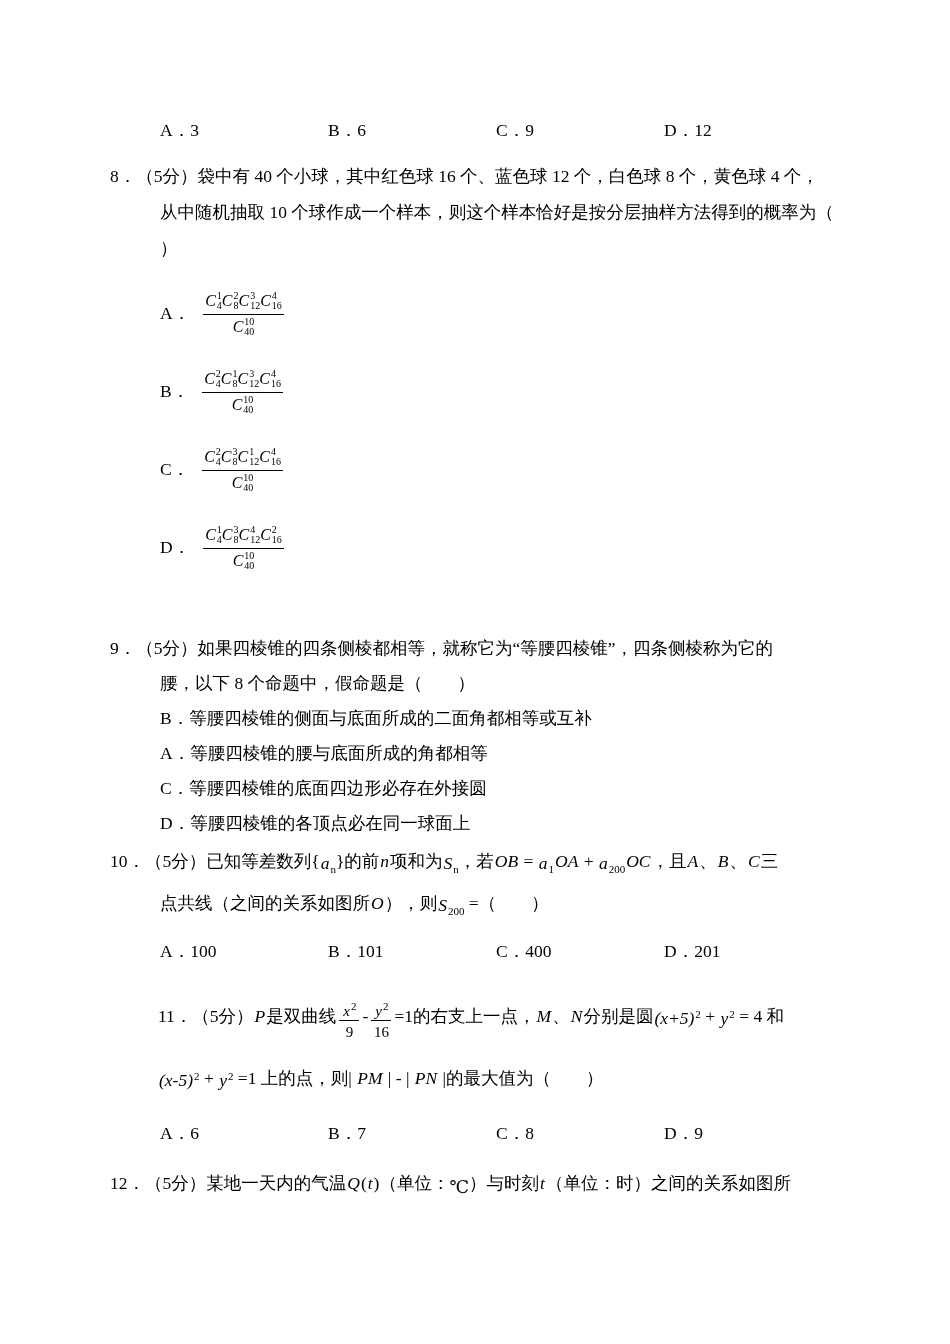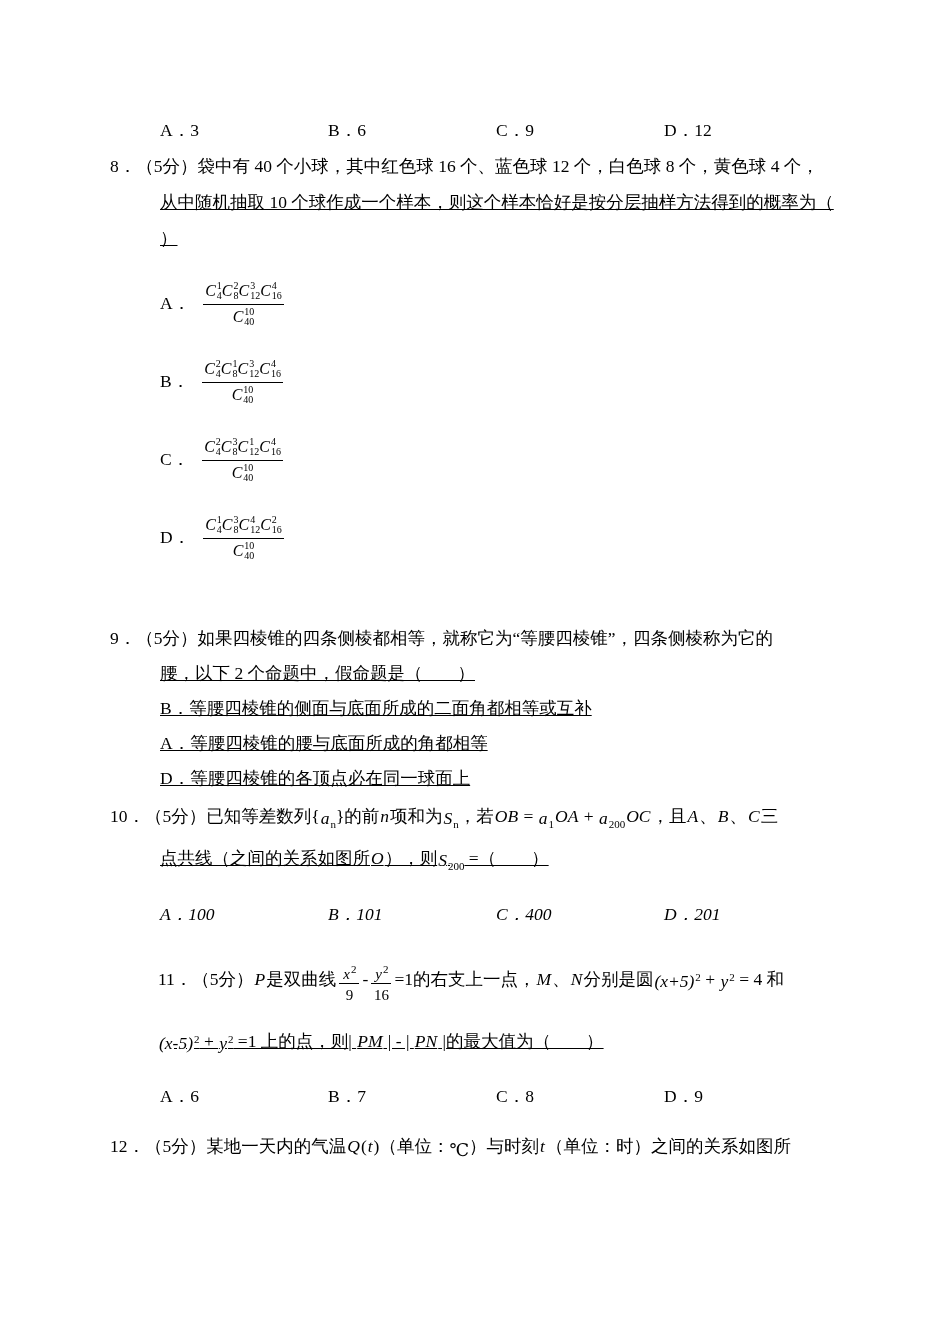--- a/index.html
+++ b/index.html
@@ -6,31 +6,31 @@
   html, body { background: #ffffff; }
   body {
     width: 950px; height: 1344px;
     font-family: "Liberation Serif", "DejaVu Serif", serif;
     color: #000000;
   }
   .page { position: relative; width: 950px; height: 1344px; background: #ffffff; overflow: hidden; }
   .content { padding: 112px 100px 0 110px; font-size: 17.5px; }
 
   .line { line-height: 36px; }
-  .indent { margin-left: 50px; text-decoration: underline; }
+  .indent { margin-left: 50px; }
   .mathline { line-height: 36px; }
   [data-name="question-9"] .line { line-height: 35px; }
   [data-name="question-11"] .mathline { line-height: 58px; margin-left: 48px; }
 
   
-  [data-name="question-8"] { margin-top: 0; }
+  [data-name="question-8"] { margin-top: 10px; }
   [data-name="q8-answer-choices"] { margin-top: 8px; }
   [data-name="question-9"] { margin-top: 45px; }
   [data-name="question-10"] { margin-top: 2px; }
-  [data-name="q10-answer-choices"] { margin-top: 14px; font-style: italic; }
+  [data-name="q10-answer-choices"] { margin-top: 6px; }
   [data-name="question-11"] { margin-top: 14px; }
   [data-name="q11-answer-choices"] { margin-top: 8px; }
   [data-name="question-12"] { margin-top: 14px; }
 
   
   .choices { display: flex; line-height: 36px; }
   .choices .choice { width: 168px; }
   .choices .choice:first-child { margin-left: 50px; }
   .choices .choice:last-child { width: auto; }
 
@@ -218,23 +218,24 @@
                 <span class="scripts">
                   <span class="csup">10</span>
                   <span class="csub">40</span>
                 </span>
               </span></span>
           </span>
         </div>
       </div>
       <div class="block" data-name="question-9">
         <div class="line" data-name="q9-line-1"><span class="seg-t" data-name="text-run">9．（5分）如果四棱锥的四条侧棱都相等，就称它为“等腰四棱锥”，四条侧棱称为它的</span></div>
-        <div class="line indent" data-name="q9-line-2"><span class="seg-t" data-name="text-run">腰，以下 2 个命题中，假命题是（　　）</span></div>
+        <div class="line indent" data-name="q9-line-2"><span class="seg-t" data-name="text-run">腰，以下 8 个命题中，假命题是（　　）</span></div>
         <div class="line indent" data-name="q9-choice-B"><span class="seg-t" data-name="text-run">B．等腰四棱锥的侧面与底面所成的二面角都相等或互补</span></div>
         <div class="line indent" data-name="q9-choice-A"><span class="seg-t" data-name="text-run">A．等腰四棱锥的腰与底面所成的角都相等</span></div>
+        <div class="line indent" data-name="q9-choice-C"><span class="seg-t" data-name="text-run">C．等腰四棱锥的底面四边形必存在外接圆</span></div>
         <div class="line indent" data-name="q9-choice-D"><span class="seg-t" data-name="text-run">D．等腰四棱锥的各顶点必在同一球面上</span></div>
       </div>
       <div class="block" data-name="question-10">
         <div class="line mathline" data-name="q10-line-1"><span class="seg-t" data-name="text-run">10．（5分）已知等差数列</span><span class="seg-t" data-name="text-run">{</span><span class="msubwrap" data-name="math-subscript-term"><span class="mi">a</span><sub class="msub">n</sub></span><span class="seg-t" data-name="text-run">}</span><span class="seg-t" data-name="text-run">的前</span><span class="mi" data-name="math-variable">n</span><span class="seg-t" data-name="text-run">项和为</span><span class="msubwrap" data-name="math-subscript-term"><span class="mi">S</span><sub class="msub">n</sub></span><span class="seg-t" data-name="text-run">，若</span><span class="mi" data-name="math-variable">OB</span><span class="seg-t" data-name="text-run"> = </span><span class="msubwrap" data-name="math-subscript-term"><span class="mi">a</span><sub class="msub">1</sub></span><span class="mi" data-name="math-variable">OA</span><span class="seg-t" data-name="text-run"> + </span><span class="msubwrap" data-name="math-subscript-term"><span class="mi">a</span><sub class="msub">200</sub></span><span class="mi" data-name="math-variable">OC</span><span class="seg-t" data-name="text-run">，且</span><span class="mi" data-name="math-variable">A</span><span class="seg-t" data-name="text-run">、</span><span class="mi" data-name="math-variable">B</span><span class="seg-t" data-name="text-run">、</span><span class="mi" data-name="math-variable">C</span><span class="seg-t" data-name="text-run">三</span></div>
         <div class="line indent mathline" data-name="q10-line-2"><span class="seg-t" data-name="text-run">点共线（之间的关系如图所</span><span class="mi" data-name="math-variable">O</span><span class="seg-t" data-name="text-run">），则</span><span class="msubwrap" data-name="math-subscript-term"><span class="mi">S</span><sub class="msub">200</sub></span><span class="seg-t" data-name="text-run"> =（　　）</span></div>
       </div>
       <div class="choices" data-name="q10-answer-choices">
         <span class="choice" data-name="choice-A">A．100</span>
         <span class="choice" data-name="choice-B">B．101</span>
         <span class="choice" data-name="choice-C">C．400</span>

